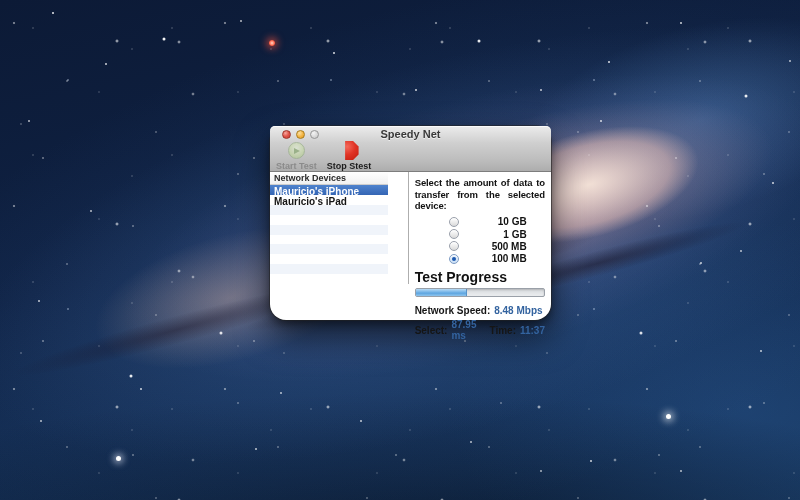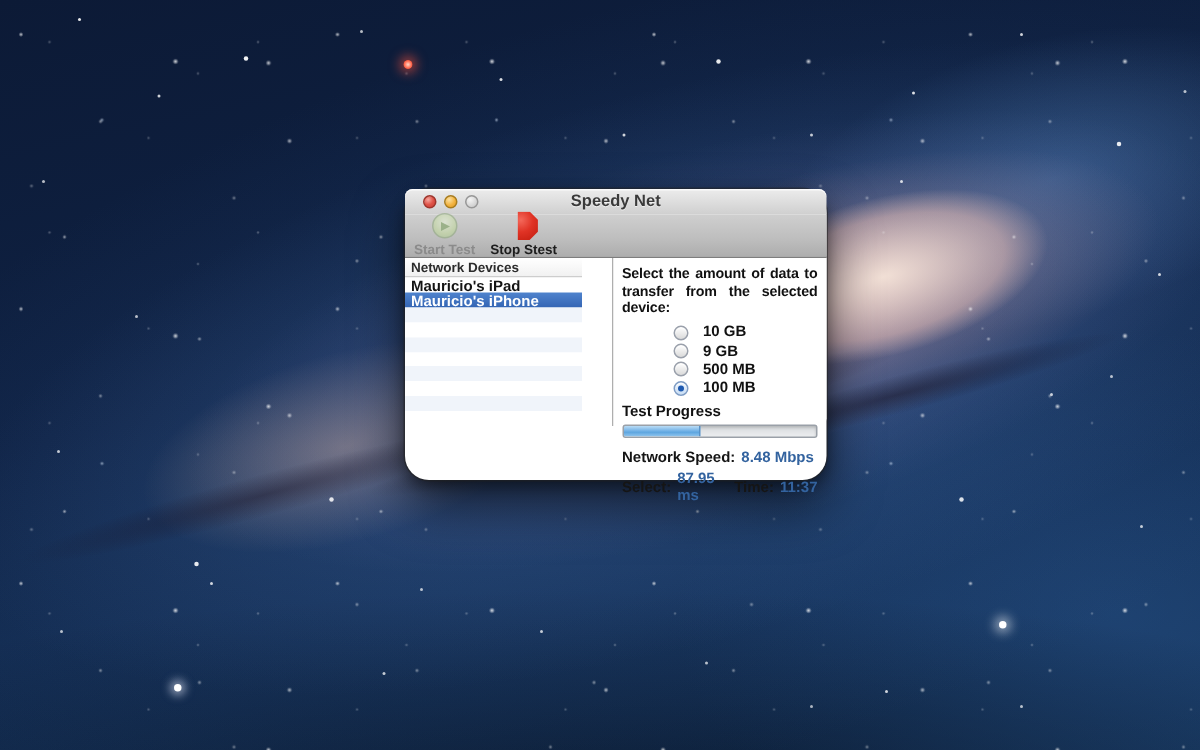--- a/index.html
+++ b/index.html
@@ -126,22 +126,22 @@
   .instruction { font-size:9.5px; font-weight:bold; color:#111; line-height:11.5px;
     text-align:justify; letter-spacing:-0.1px; margin-bottom:4px; }
   .radio-group { margin:2px 0 4px 0; }
   .radio-row { height:12.4px; display:flex; align-items:center; padding-left:34px; cursor:default; }
   .radio { width:10px; height:10px; border-radius:50%; position:relative; flex:0 0 auto;
     background:linear-gradient(#ffffff,#dadada); border:1px solid #9aa0ab;
     box-shadow:inset 0 1px 1px rgba(255,255,255,.8); }
   .radio-row.checked .radio { background:linear-gradient(#eaf2fb,#c9def5); border-color:#7e9cc4; }
   .radio-row.checked .radio::after { content:""; position:absolute; left:50%; top:50%;
     width:4px; height:4px; margin:-2px 0 0 -2px; border-radius:50%; background:#1d59b0; }
-  .radio-label { width:58px; margin-left:10px; text-align:left; font-size:10px; font-weight:bold; color:#111; }
-  .progress-label { font-size:10px; font-weight:bold; color:#111; margin:3px 0 3px 0; }
+  .radio-label { width:58px; margin-left:10px; text-align:right; font-size:10px; font-weight:bold; color:#111; }
+  .progress-label { font-size:14px; font-weight:bold; color:#111; margin:3px 0 3px 0; }
   .progress-track { height:9px; border:1px solid #9aa0a8; border-radius:2px; overflow:hidden;
     background:linear-gradient(#d6d9dc,#eceef0); box-shadow:inset 0 1px 2px rgba(0,0,0,.18); }
   .progress-fill { height:100%; width:0;
     background:linear-gradient(180deg,#b9dcf5 0%,#7db8e9 40%,#5ea6e0 60%,#90c5ee 100%);
     border-right:1px solid #5792c8; }
   .stat-line { display:flex; align-items:center; margin-top:8px; font-size:10px; font-weight:bold; }
   .stat-line.second { margin-top:3px; }
   .stat-label { color:#151515; }
   .stat-value { color:#33639f; margin-left:4px; }
   .stat-label.time { margin-left:13px; }
@@ -183,43 +183,43 @@
       <span class="tb-icon-wrap">
           <span class="stop-icon"></span>
         </span>
       <span class="tb-label">Stop Stest</span>
     </div>
   </div>
 
   <div class="content">
     <div class="device-list">
       <div class="list-header">Network Devices</div>
+      <div class="list-row selected">Mauricio's iPhone</div>
       <div class="list-row">Mauricio's iPad</div>
-      <div class="list-row selected">Mauricio's iPhone</div>
       <div class="list-row alt"></div>
       <div class="list-row"></div>
       <div class="list-row alt"></div>
       <div class="list-row"></div>
       <div class="list-row alt"></div>
       <div class="list-row"></div>
       <div class="list-row alt"></div>
       <div class="list-row"></div>
     </div>
 
     <div class="panel">
       <div class="instruction">Select the amount of data to transfer from the selected device:</div>
 
       <div class="radio-group">
         <div class="radio-row">
           <span class="radio"></span>
           <span class="radio-label">10 GB</span>
         </div>
         <div class="radio-row">
           <span class="radio"></span>
-          <span class="radio-label">9 GB</span>
+          <span class="radio-label">1 GB</span>
         </div>
         <div class="radio-row">
           <span class="radio"></span>
           <span class="radio-label">500 MB</span>
         </div>
         <div class="radio-row checked">
           <span class="radio"></span>
           <span class="radio-label">100 MB</span>
         </div>
       </div>

